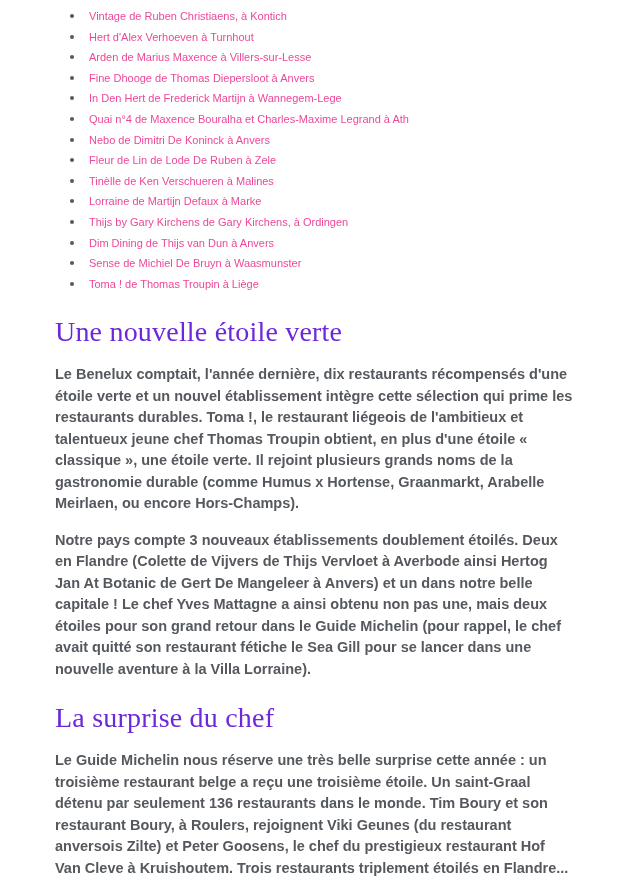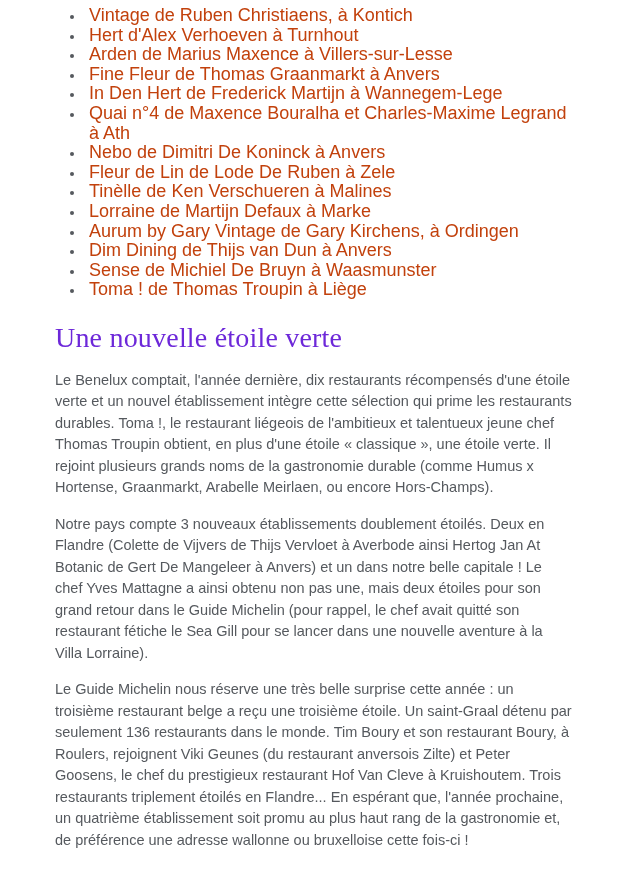--- a/index.html
+++ b/index.html
@@ -17,73 +17,75 @@
     box-sizing: border-box;
     width: 623px;
     padding: 6px 50px 0 55px;
   }
   ul.restaurant-list {
     margin: 0;
     padding: 0 0 0 30px;
     list-style: disc outside;
   }
   ul.restaurant-list li {
-    font-size: 18px;
+    font-size: 11px;
     line-height: 19.6px;
-    color: #c2410c;
+    color: #ec4899;
     padding-left: 4px;
   }
   ul.restaurant-list li::marker {
     color: #55595e;
     font-size: 13px;
   }
   h2.section-heading {
     font-family: "Liberation Serif", "DejaVu Serif", serif;
     font-weight: 400;
     font-size: 28px;
     line-height: 34px;
     color: #6d28d9;
     margin: 21px 0 0 0;
     letter-spacing: 0.2px;
   }
   p.section-paragraph {
     font-size: 14.5px;
     line-height: 21.5px;
     color: #55595e;
     margin: 15px 0 0 0;
+    font-weight: bold;
   }
 </style>
 </head>
 <body>
 
 <div class="article">
 
   <ul class="restaurant-list">
     <li>Vintage de Ruben Christiaens, à Kontich</li>
     <li>Hert d'Alex Verhoeven à Turnhout</li>
     <li>Arden de Marius Maxence à Villers-sur-Lesse</li>
-    <li>Fine Fleur de Thomas Graanmarkt à Anvers</li>
+    <li>Fine Dhooge de Thomas Diepersloot à Anvers</li>
     <li>In Den Hert de Frederick Martijn à Wannegem-Lege</li>
     <li>Quai n°4 de Maxence Bouralha et Charles-Maxime Legrand à Ath</li>
     <li>Nebo de Dimitri De Koninck à Anvers</li>
     <li>Fleur de Lin de Lode De Ruben à Zele</li>
     <li>Tinèlle de Ken Verschueren à Malines</li>
     <li>Lorraine de Martijn Defaux à Marke</li>
-    <li>Aurum by Gary Vintage de Gary Kirchens, à Ordingen</li>
+    <li>Thijs by Gary Kirchens de Gary Kirchens, à Ordingen</li>
     <li>Dim Dining de Thijs van Dun à Anvers</li>
     <li>Sense de Michiel De Bruyn à Waasmunster</li>
     <li>Toma ! de Thomas Troupin à Liège</li>
   </ul>
 
   <section>
     <h2 class="section-heading">Une nouvelle étoile verte</h2>
     <p class="section-paragraph">Le Benelux comptait, l'année dernière, dix restaurants récompensés d'une étoile verte et un nouvel établissement intègre cette sélection qui prime les restaurants durables. Toma !, le restaurant liégeois de l'ambitieux et talentueux jeune chef Thomas Troupin obtient, en plus d'une étoile « classique », une étoile verte. Il rejoint plusieurs grands noms de la gastronomie durable (comme Humus x Hortense, Graanmarkt, Arabelle Meirlaen, ou encore Hors-Champs).</p>
   </section>
 
   <section>
     <p class="section-paragraph">Notre pays compte 3 nouveaux établissements doublement étoilés. Deux en Flandre (Colette de Vijvers de Thijs Vervloet à Averbode ainsi Hertog Jan At Botanic de Gert De Mangeleer à Anvers) et un dans notre belle capitale ! Le chef Yves Mattagne a ainsi obtenu non pas une, mais deux étoiles pour son grand retour dans le Guide Michelin (pour rappel, le chef avait quitté son restaurant fétiche le Sea Gill pour se lancer dans une nouvelle aventure à la Villa Lorraine).</p>
   </section>
 
   <section>
+    <h2 class="section-heading">La surprise du chef</h2>
     <p class="section-paragraph">Le Guide Michelin nous réserve une très belle surprise cette année : un troisième restaurant belge a reçu une troisième étoile. Un saint-Graal détenu par seulement 136 restaurants dans le monde. Tim Boury et son restaurant Boury, à Roulers, rejoignent Viki Geunes (du restaurant anversois Zilte) et Peter Goosens, le chef du prestigieux restaurant Hof Van Cleve à Kruishoutem. Trois restaurants triplement étoilés en Flandre... En espérant que, l'année prochaine, un quatrième établissement soit promu au plus haut rang de la gastronomie et, de préférence une adresse wallonne ou bruxelloise cette fois-ci !</p>
   </section>
 
 </div>
 
 </body></html>

